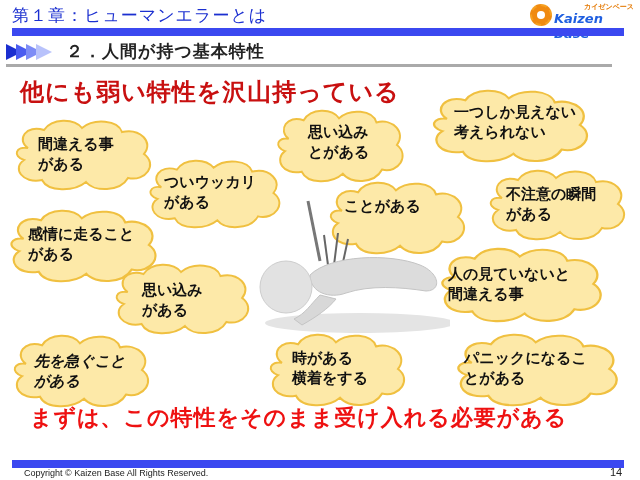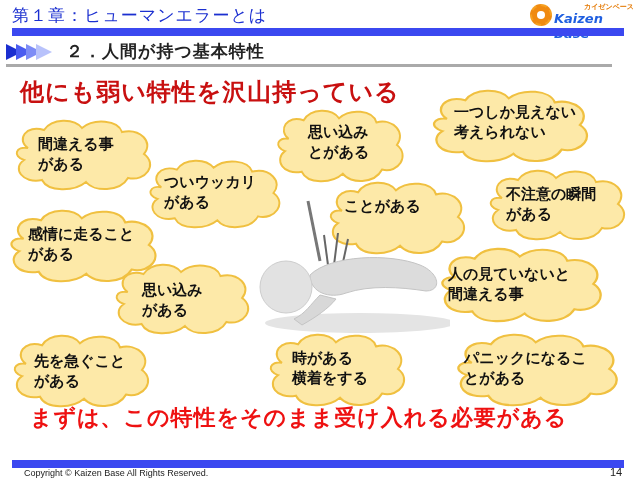--- a/index.html
+++ b/index.html
@@ -147,21 +147,21 @@
 <div class="cloud" style="left:432px;top:246px;width:178px;height:78px;">
   <svg viewBox="0 0 150 74" preserveAspectRatio="none">
       <path d="M20,30 C8,22 18,6 36,12 C44,0 66,0 74,10 C86,0 110,2 114,14 C132,10 146,24 136,36 C150,46 138,64 120,60 C112,74 86,74 78,64 C66,74 40,74 34,62 C14,66 4,50 16,42 C4,38 8,28 20,30 Z" fill="#fde9a8" stroke="#f0c040" stroke-width="2"></path>
     </svg>
   <div class="txt" style="left:16px;top:18px;">
     <div>人の見ていないと</div>
     <div>間違える事</div>
   </div>
 </div>
 
-<div class="cloud" style="left:6px;top:333px;width:150px;height:76px;">
+<div class="cloud" style="left:6px;top:333px;width:150px;height:76px;font-style:italic;">
   <svg viewBox="0 0 150 74" preserveAspectRatio="none">
       <path d="M20,30 C8,22 18,6 36,12 C44,0 66,0 74,10 C86,0 110,2 114,14 C132,10 146,24 136,36 C150,46 138,64 120,60 C112,74 86,74 78,64 C66,74 40,74 34,62 C14,66 4,50 16,42 C4,38 8,28 20,30 Z" fill="#fde9a8" stroke="#f0c040" stroke-width="2"></path>
     </svg>
   <div class="txt" style="left:28px;top:18px;">
     <div>先を急ぐこと</div>
     <div>がある</div>
   </div>
 </div>
 
 <div class="cloud" style="left:262px;top:332px;width:150px;height:76px;">

